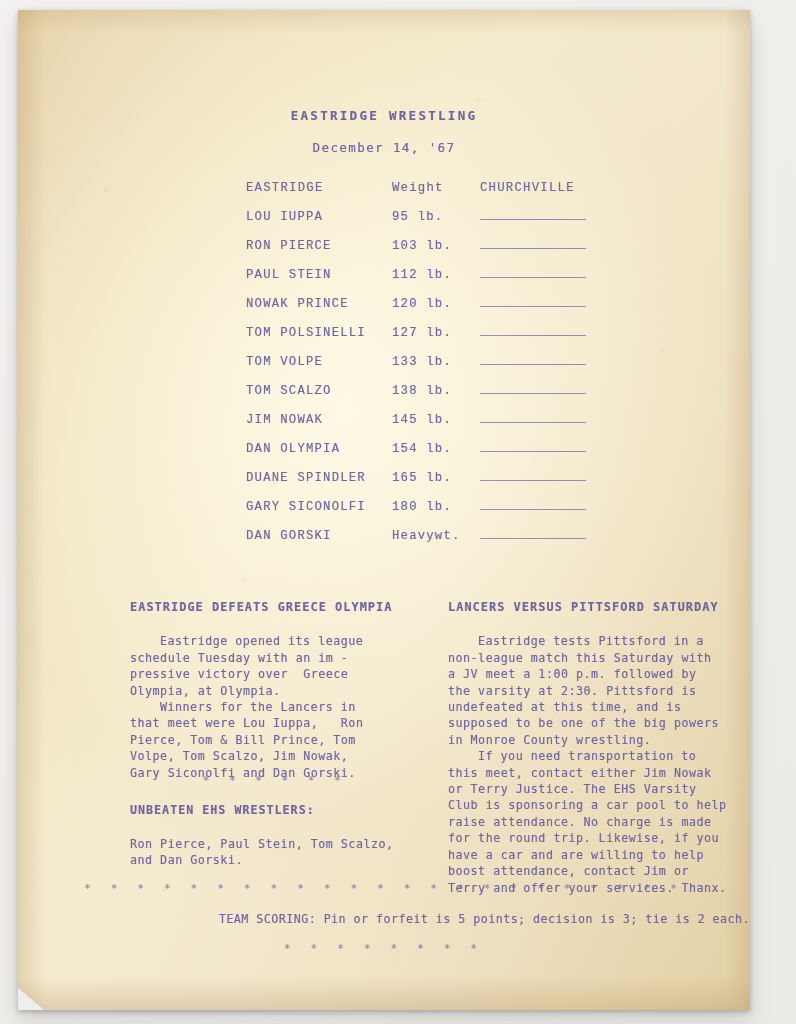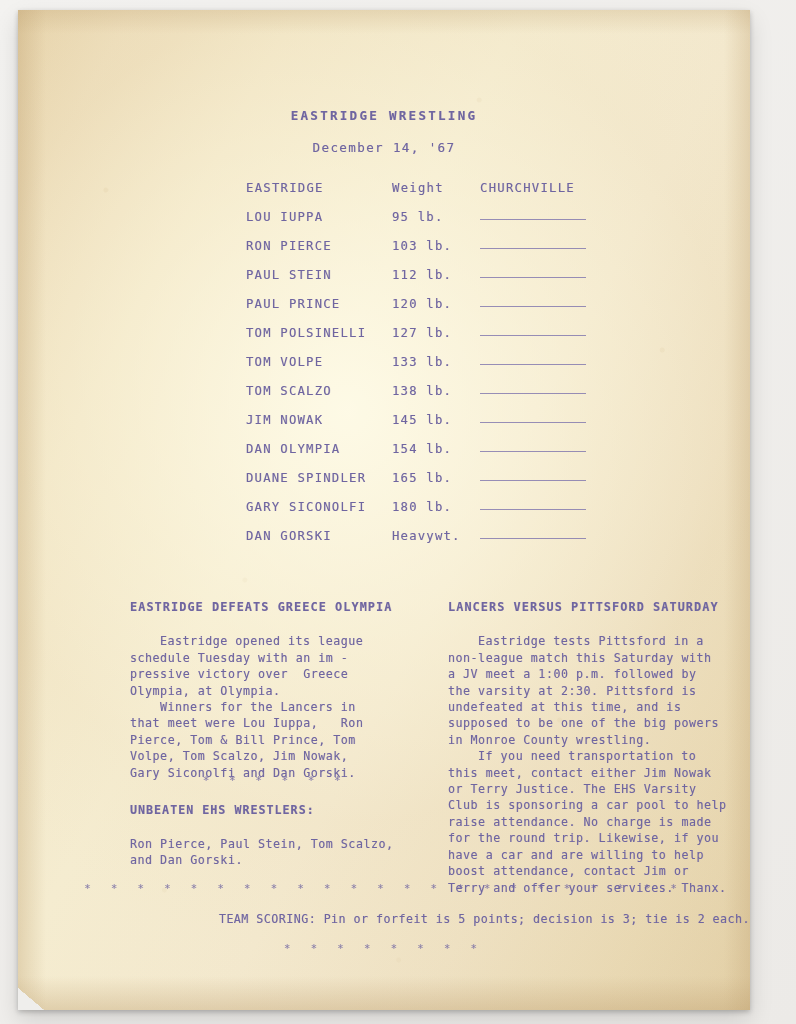--- a/index.html
+++ b/index.html
@@ -133,20 +133,21 @@
     font-size: 12.2px;
     letter-spacing: 1.25px;
   }
   #roster th, #roster td {
     padding: 0;
     text-align: left;
     font-weight: normal;
     height: 29px;
     vertical-align: middle;
     white-space: nowrap;
+    font-family: Liberation Mono, monospace;
   }
   #roster th { letter-spacing: 1.3px; }
   .col-name   { width: 146px; }
   .col-weight { width: 88px; }
   .col-opp    { width: 116px; }
   .blank-line {
     display: block;
     width: 106px;
     height: 0;
     margin-top: 6px;
@@ -270,21 +271,21 @@
               </td>
             </tr>
             <tr>
               <td class="col-name">PAUL STEIN</td>
               <td class="col-weight">112 lb.</td>
               <td class="col-opp">
                 <span class="blank-line"></span>
               </td>
             </tr>
             <tr>
-              <td class="col-name">PAUL PRINCE</td>
+              <td class="col-name">NOWAK PRINCE</td>
               <td class="col-weight">120 lb.</td>
               <td class="col-opp">
                 <span class="blank-line"></span>
               </td>
             </tr>
             <tr>
               <td class="col-name">TOM POLSINELLI</td>
               <td class="col-weight">127 lb.</td>
               <td class="col-opp">
                 <span class="blank-line"></span>

